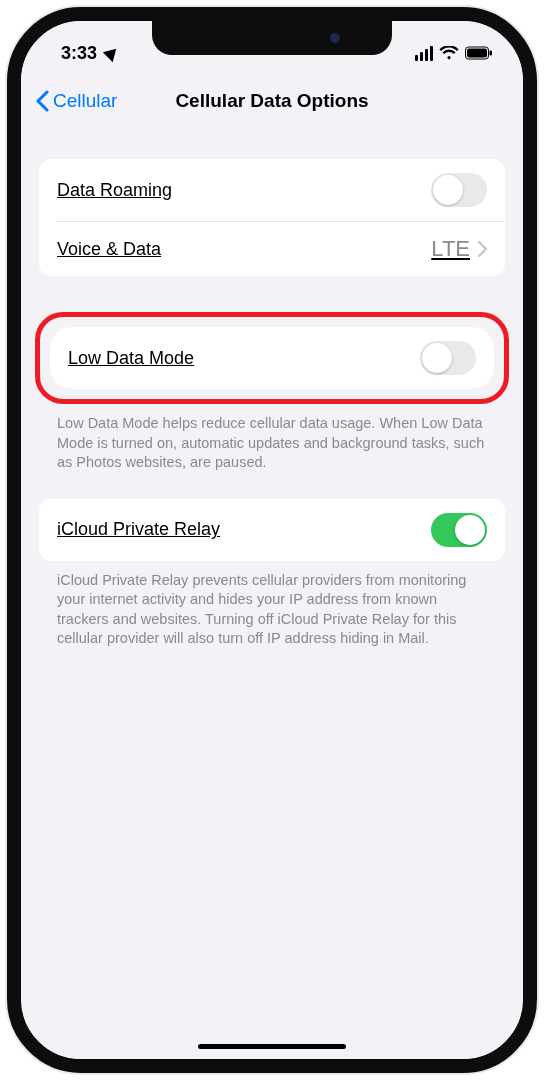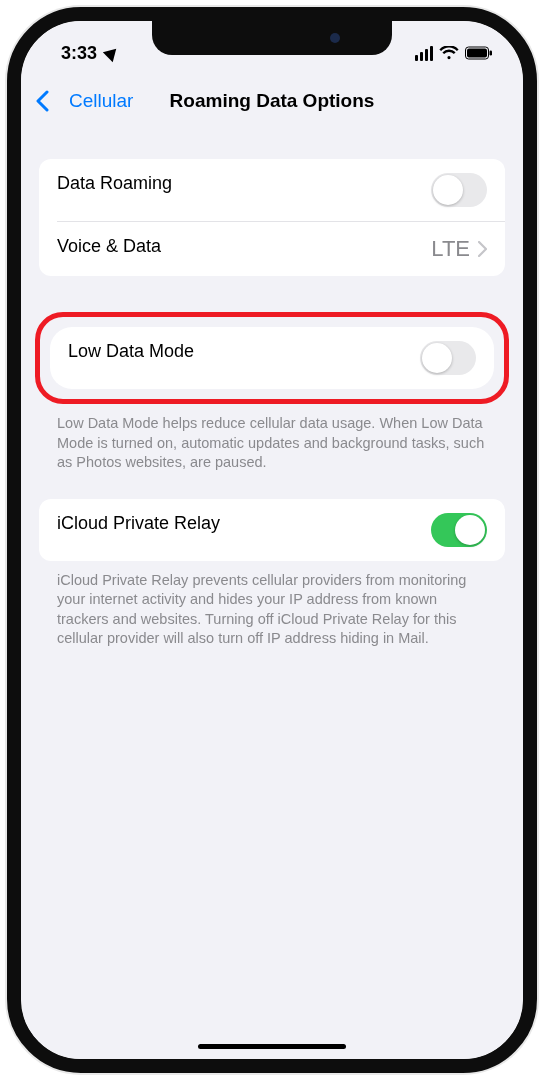--- a/index.html
+++ b/index.html
@@ -91,21 +91,21 @@
     display: flex;
     align-items: center;
     position: relative;
     padding: 0 14px;
   }
   .back-btn {
     display: flex;
     align-items: center;
     color: #007aff;
     font-size: 19px;
-    gap: 20px;
+    gap: 4px;
   }
   .back-chevron svg { display: block; }
   .nav-title {
     position: absolute;
     left: 50%;
     transform: translateX(-50%);
     font-size: 19px;
     font-weight: 600;
     color: #000;
   }
@@ -113,26 +113,27 @@
   .content {
     padding: 32px 18px 0 18px;
   }
   .group {
     background: #fff;
     border-radius: 12px;
     overflow: hidden;
   }
   .row {
     display: flex;
-    align-items: flex-start;
+    align-items: center;
     justify-content: space-between;
     padding: 14px 18px;
     font-size: 18px;
     color: #000;
     min-height: 52px;
+    text-decoration: underline;
   }
   .divider { height: 1px; background: #e3e3e7; margin-left: 18px; }
   .row-right { display: flex; align-items: center; gap: 8px; color: #8a8a8e; font-size: 22px; }
   .chevron-right svg { display: block; }
   
   .toggle {
     width: 56px;
     height: 34px;
     border-radius: 20px;
     background: #e9e9eb;
@@ -218,21 +219,21 @@
 
     <div class="nav">
       <div class="back-btn">
         <span class="back-chevron">
           <svg width="14" height="22" viewBox="0 0 14 22">
               <path d="M12 2 L3 11 L12 20" stroke="#007aff" stroke-width="3" fill="none" stroke-linecap="round" stroke-linejoin="round"></path>
             </svg>
         </span>
         <span>Cellular</span>
       </div>
-      <div class="nav-title">Roaming Data Options</div>
+      <div class="nav-title">Cellular Data Options</div>
     </div>
 
     <div class="content">
 
       <div class="group">
         <div class="row">
           <span>Data Roaming</span>
           <span class="toggle"></span>
         </div>
         <div class="divider"></div>

